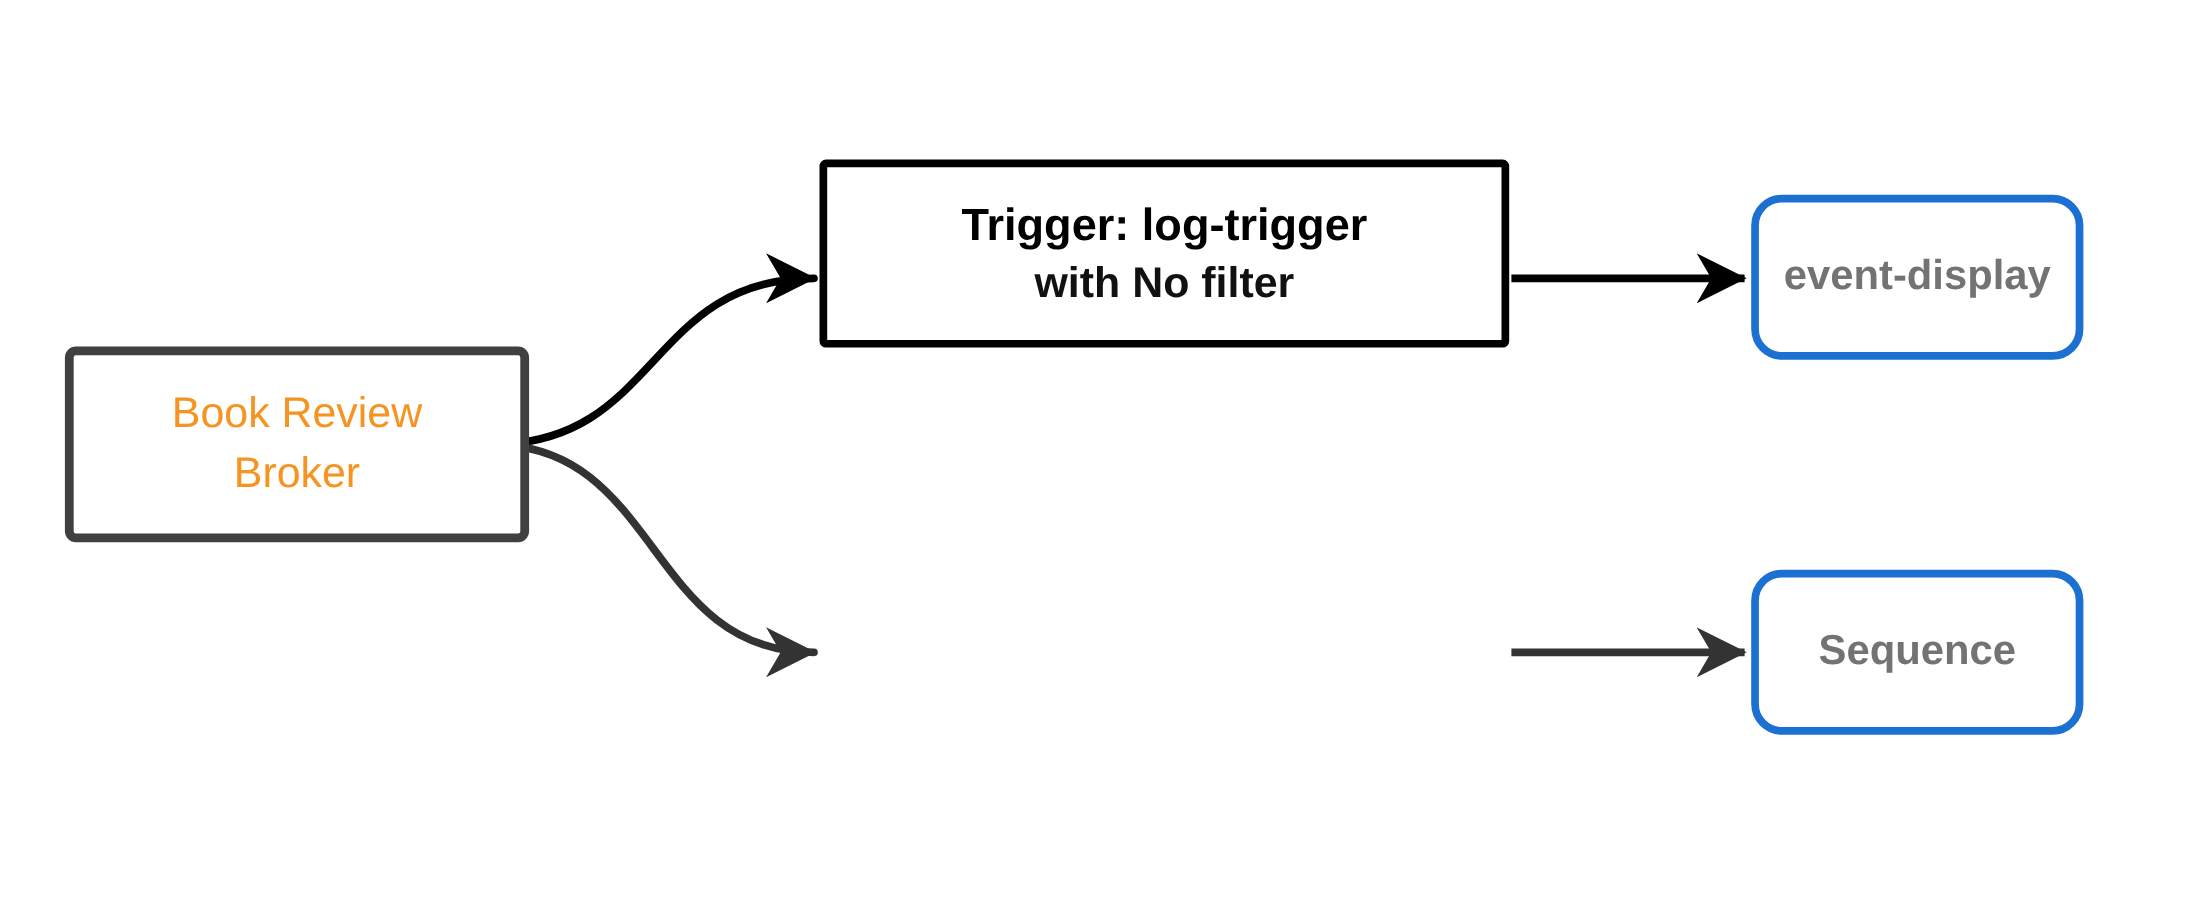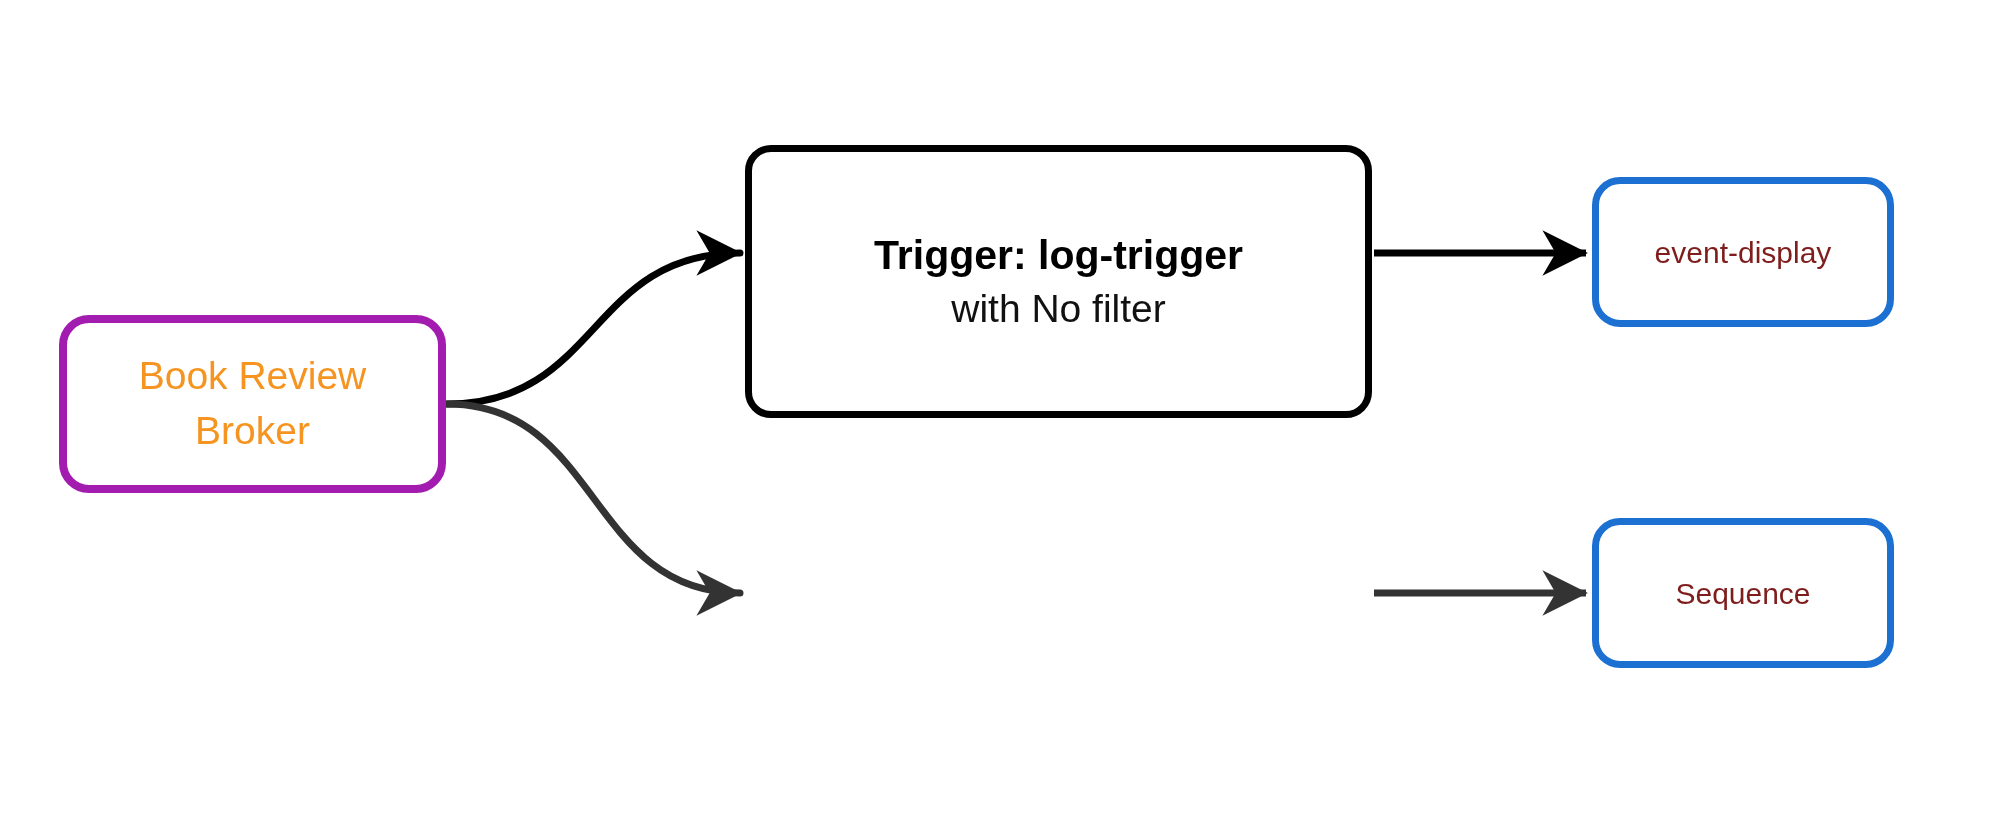--- a/index.html
+++ b/index.html
@@ -31,66 +31,67 @@
     background: #ffffff;
     display: flex;
     flex-direction: column;
     align-items: center;
     justify-content: center;
     text-align: center;
   }
   .node-broker {
     left: 59px;
     top: 315px;
-    width: 387px;
+    width: 422px;
     height: 178px;
-    border: 8px solid #a21caf;
-    border-radius: 30px;
+    border: 8px solid #404040;
+    border-radius: 10px;
   }
   .broker-label {
     color: #F59420;
     font-size: 39px;
     line-height: 1.4;
     white-space: pre-line;
   }
   .node-trigger {
     left: 745px;
     width: 627px;
-    height: 273px;
+    height: 171px;
     border: 7px solid #000000;
-    border-radius: 26px;
+    border-radius: 6px;
     gap: 10px;
   }
   .node-trigger-log { top: 145px; }
   .node-trigger-sequence { top: 487px; }
   .trigger-title {
     color: #000000;
     font-size: 41px;
     font-weight: 700;
     line-height: 1.1;
   }
   .trigger-subtitle {
     color: #111111;
     font-size: 39px;
-    font-weight: 400;
+    font-weight: 700;
     line-height: 1.1;
   }
   .node-output {
     left: 1592px;
     width: 302px;
     height: 150px;
     border: 7px solid #1B70D2;
     border-radius: 28px;
   }
   .node-event-display { top: 177px; }
   .node-sequence { top: 518px; justify-content: center; }
   .output-label {
-    color: #7f1d1d;
-    font-size: 30px;
+    color: #737373;
+    font-size: 38px;
     line-height: 1.1;
+    font-weight: bold;
   }
 </style>
 </head>
 <body>
 
 <div class="canvas">
 
   <svg class="edge-layer" width="1999" height="831" viewBox="0 0 1999 831" xmlns="http://www.w3.org/2000/svg">
     <defs>
       <marker id="arrow-black" viewBox="0 0 12 12" refX="11.5" refY="6" markerWidth="6.5" markerHeight="6.5" markerUnits="strokeWidth" orient="auto">

